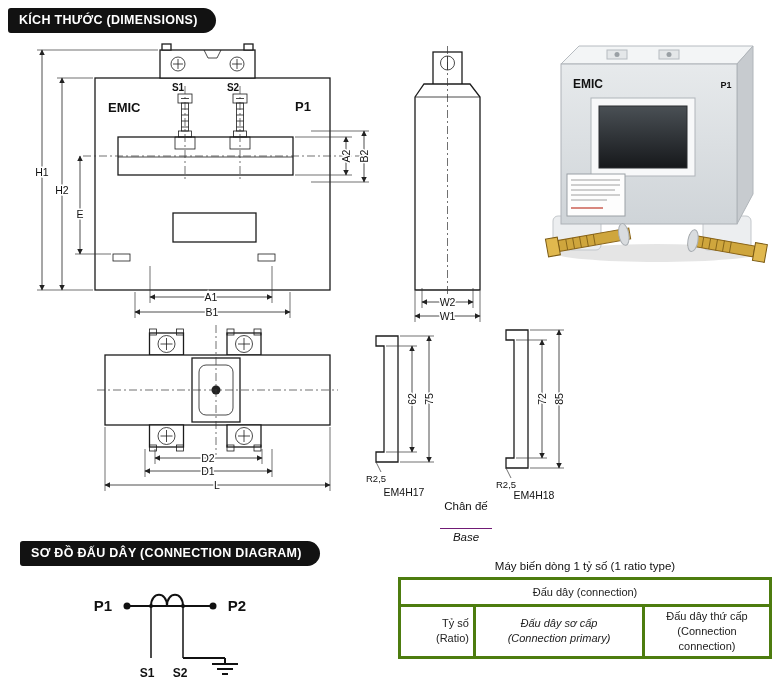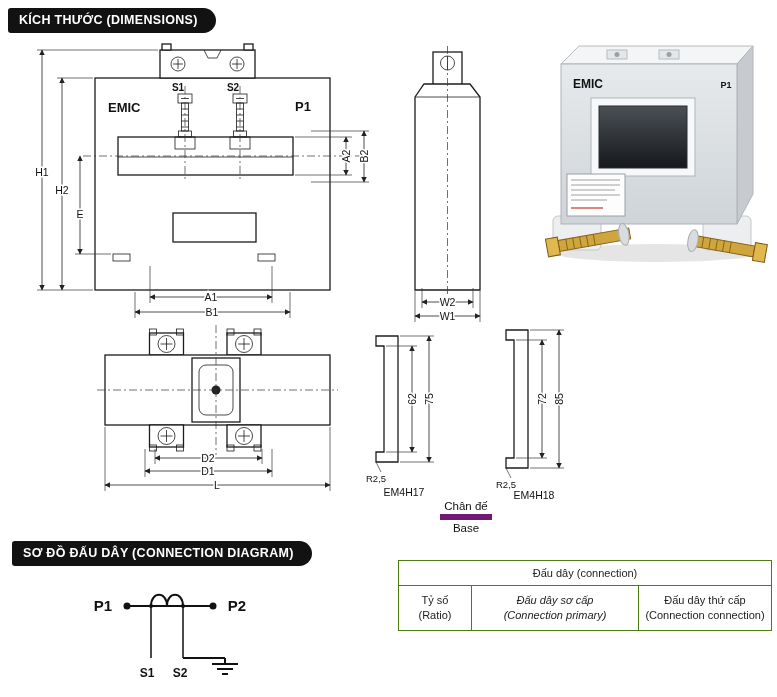--- a/index.html
+++ b/index.html
@@ -18,26 +18,26 @@
   .dim{font-size:10.5px;text-anchor:middle;paint-order:stroke;stroke:#fff;stroke-width:3px;fill:#111;}
   .tiny{font-size:9.5px;paint-order:stroke;stroke:#fff;stroke-width:2.5px;fill:#111;}
   .partname{font-size:10.5px;text-anchor:middle;fill:#111;}
   .blabel{font-weight:bold;}
   .outline{stroke:#1c1c1c;stroke-width:1.3;fill:#fff;}
   .thin{stroke:#1c1c1c;stroke-width:.8;fill:none;}
   .dimline{stroke:#222;stroke-width:.8;fill:none;}
   .extline{stroke:#333;stroke-width:.7;fill:none;}
   .centerline{stroke:#333;stroke-width:.7;fill:none;stroke-dasharray:8 3 2 3;}
   .base-caption{position:absolute;left:428px;top:500px;width:76px;text-align:center;font-size:11.5px;}
-  .base-caption .vi{display:inline-block;border-bottom:6px solid #701a75;padding:0 4px 2px;}
-  .base-caption .en{display:block;padding-top:2px;}
+  .base-caption .vi{display:inline-block;border-bottom:1px solid #701a75;padding:0 4px 16px;}
+  .base-caption .en{display:block;padding-top:2px;font-style:italic;}
   .table-wrap{position:absolute;left:398px;top:560px;width:374px;}
   .table-title{text-align:center;font-size:11.5px;margin-bottom:5px;}
   table.ct{border-collapse:collapse;width:100%;}
-  table.ct td{border:1px solid #4d7c0f;text-align:center;vertical-align:middle;font-size:11px;padding:2px 4px;color:#222;}
+  table.ct td{border:3px solid #4d7c0f;text-align:center;vertical-align:middle;font-size:11px;padding:2px 4px;color:#222;}
   td.hdr-main{height:20px;}
   td.col-hdr{height:40px;line-height:1.35;}
   td.cell-ratio{height:36px;font-size:12.5px;}
   td.cell-primary{font-size:16px;}
   td.cell-secondary{font-size:12.5px;}
 </style>
 </head>
 <body>
 
 <div class="badge" style="left:8px;top:8px;">KÍCH THƯỚC (DIMENSIONS)</div>
@@ -326,21 +326,21 @@
   <line class="extline" x1="19" y1="152" x2="14" y2="142"></line>
   <text class="tiny" x="4" y="162">R2,5</text>
   <text class="partname" x="42" y="173">EM4H18</text>
 </svg>
 
 <div class="base-caption">
   <span class="vi">Chân đế</span>
   <span class="en">Base</span>
 </div>
 
-<div class="badge" style="left:12px;top:541px;">SƠ ĐỒ ĐẤU DÂY (CONNECTION DIAGRAM)</div>
+<div class="badge" style="left:20px;top:541px;">SƠ ĐỒ ĐẤU DÂY (CONNECTION DIAGRAM)</div>
 
 <svg class="abs" style="left:85px;top:578px;" width="190" height="112" viewBox="0 0 190 112">
   <text x="18" y="33" font-size="15" font-weight="bold" text-anchor="middle">P1</text>
   <circle cx="42" cy="28" r="3.5" fill="#111"></circle>
   <line x1="42" y1="28" x2="128" y2="28" stroke="#111" stroke-width="2"></line>
   <path d="M66,28 C66,13 82,13 82,28 C82,13 98,13 98,28" fill="none" stroke="#111" stroke-width="2"></path>
   <circle cx="128" cy="28" r="3.5" fill="#111"></circle>
   <text x="152" y="33" font-size="15" font-weight="bold" text-anchor="middle">P2</text>
   <circle cx="66" cy="28" r="2" fill="#111"></circle>
   <circle cx="98" cy="28" r="2" fill="#111"></circle>
@@ -351,27 +351,28 @@
   <g stroke="#111" stroke-width="2">
     <line x1="98" y1="80" x2="140" y2="80"></line>
     <line x1="140" y1="80" x2="140" y2="86"></line>
     <line x1="127" y1="86" x2="153" y2="86"></line>
     <line x1="132" y1="91" x2="148" y2="91"></line>
     <line x1="137" y1="96" x2="143" y2="96"></line>
   </g>
 </svg>
 
 <div class="table-wrap">
+  <div class="table-title">Máy biến dòng 1 tỷ số (1 ratio type)</div>
   <table class="ct">
     <tbody>
         <tr>
       <td class="hdr-main" colspan="3">Đấu dây (connection)</td>
     </tr>
     <tr>
-      <td class="col-hdr" style="width:64px;">
+      <td class="col-hdr" style="width:64px;text-align:right;">
         <div>Tỷ số</div>
         <div>(Ratio)</div>
       </td>
       <td class="col-hdr" style="width:158px;font-style:italic;">
         <div>Đấu dây sơ cấp</div>
         <div>(Connection primary)</div>
       </td>
       <td class="col-hdr">
         <div>Đấu dây thứ cấp</div>
         <div>(Connection connection)</div>

